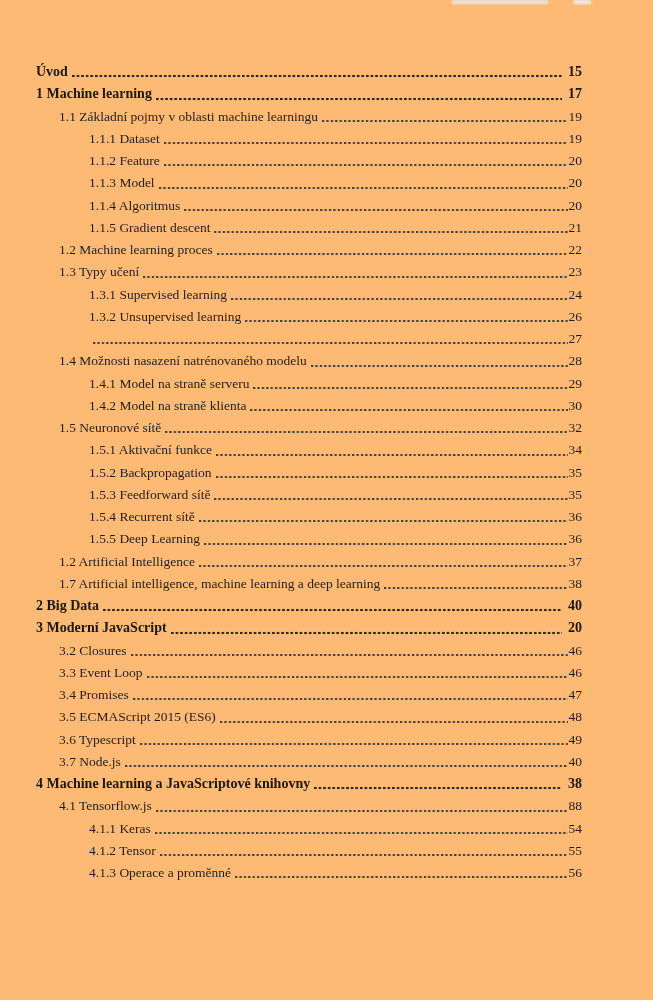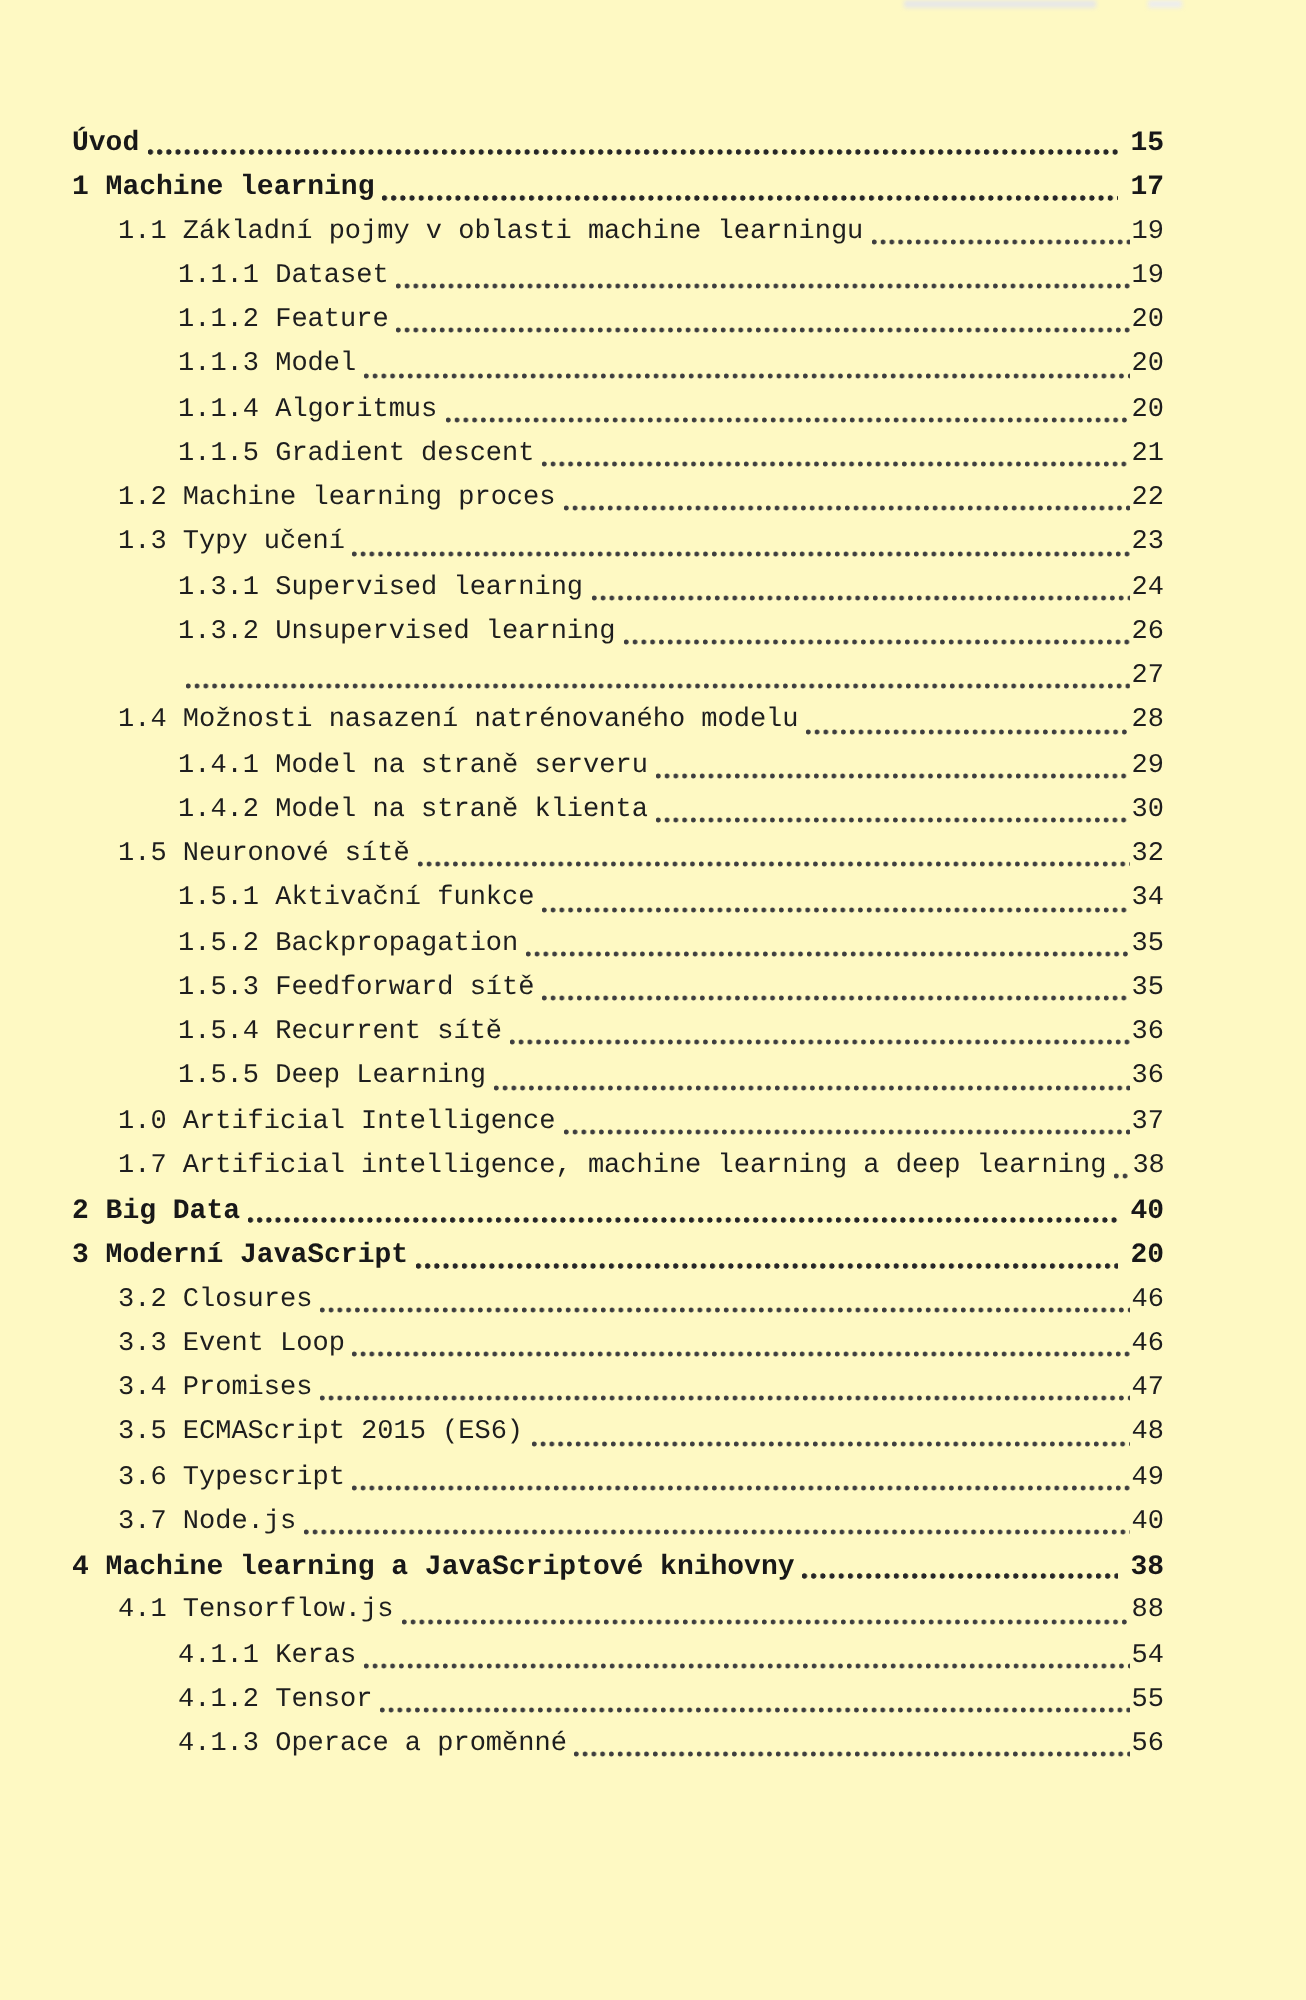--- a/index.html
+++ b/index.html
@@ -4,23 +4,23 @@
 <style>
   html, body {
     margin: 0;
     padding: 0;
     background: #ffffff;
   }
   .page {
     position: relative;
     width: 653px;
     height: 1000px;
-    background: #fef9c3;
+    background: #fdba74;
     overflow: hidden;
-    font-family: Liberation Mono, monospace;
+    font-family: Liberation Serif, serif;
     color: #1e1e1e;
   }
   
   .header-artifact {
     position: absolute;
     top: 0;
     left: 452px;
     width: 96px;
     height: 4px;
     background: #e7e7e7;
@@ -184,21 +184,21 @@
     <span class="label">1.5.4 Recurrent sítě</span>
     <span class="leader"></span>
     <span class="pagenum">36</span>
   </div>
       <div class="toc-row level-3">
     <span class="label">1.5.5 Deep Learning</span>
     <span class="leader"></span>
     <span class="pagenum">36</span>
   </div>
       <div class="toc-row level-2">
-    <span class="label">1.0 Artificial Intelligence</span>
+    <span class="label">1.2 Artificial Intelligence</span>
     <span class="leader"></span>
     <span class="pagenum">37</span>
   </div>
       <div class="toc-row level-2">
     <span class="label">1.7 Artificial intelligence, machine learning a deep learning</span>
     <span class="leader"></span>
     <span class="pagenum">38</span>
   </div>
       <div class="toc-row level-1">
     <span class="label">2 Big Data</span>

